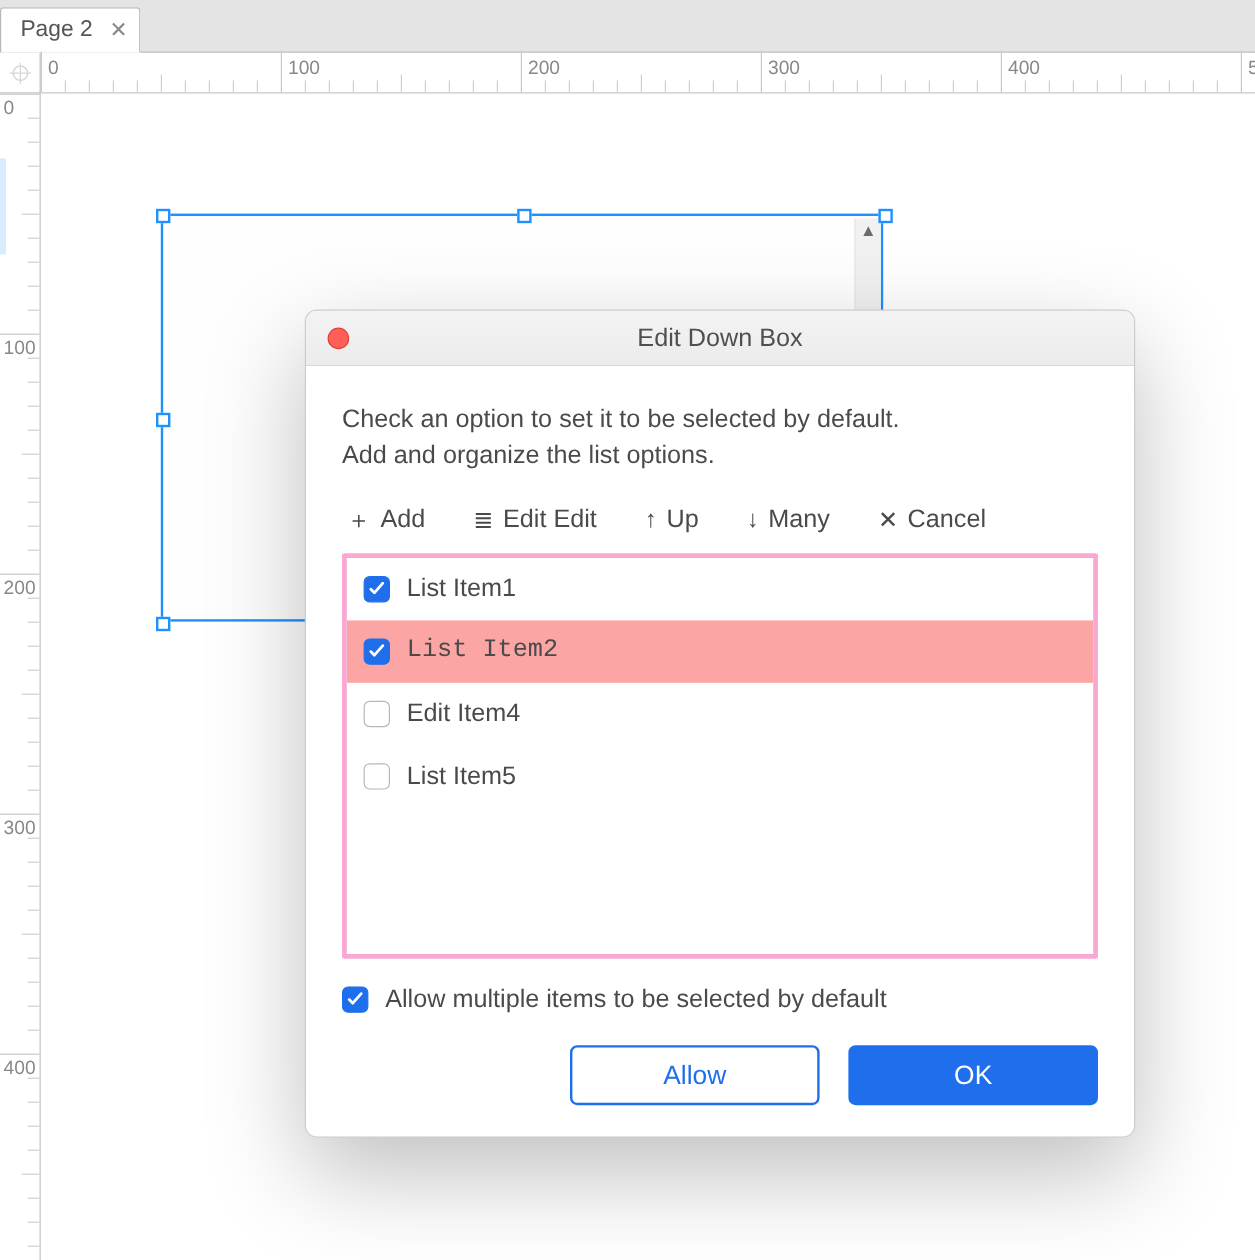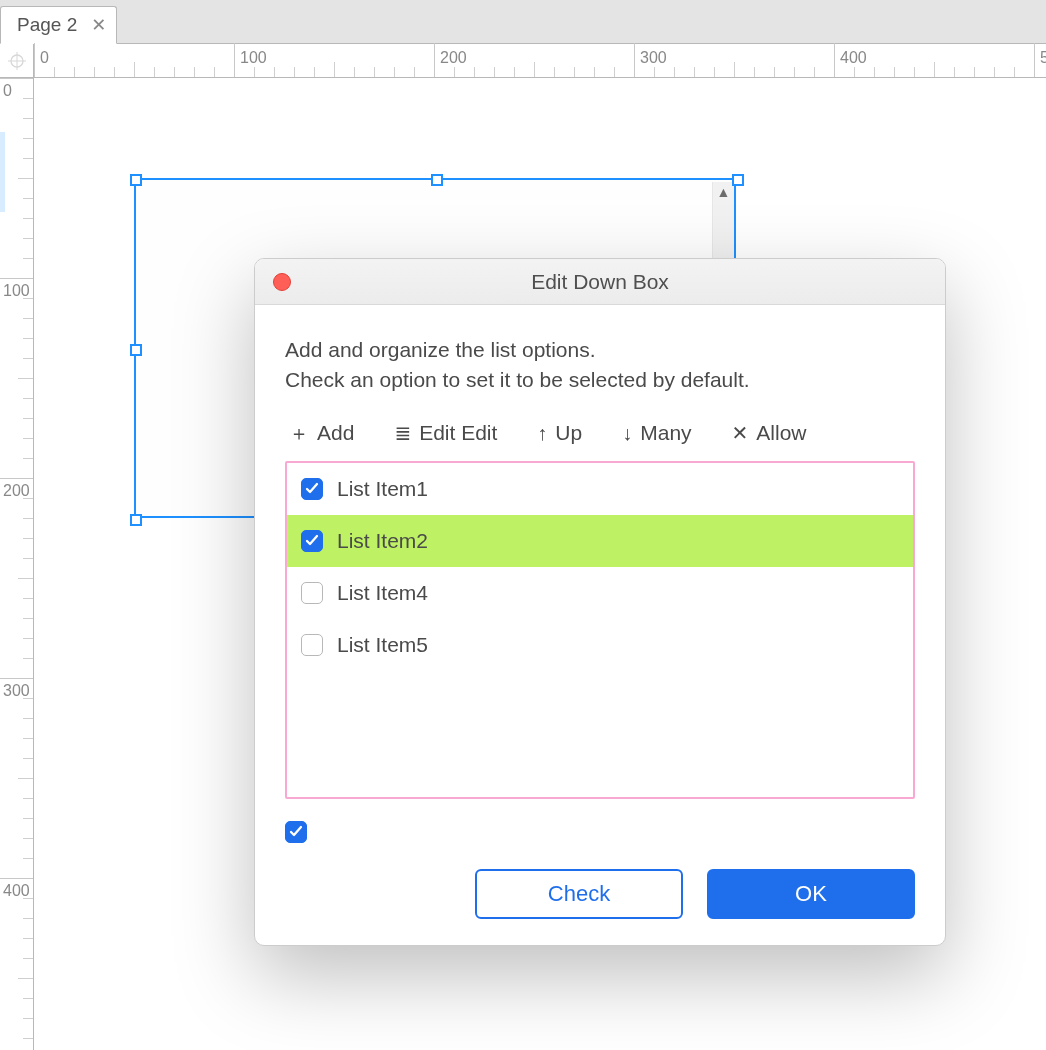--- a/index.html
+++ b/index.html
@@ -185,36 +185,36 @@
   display: inline-flex;
   align-items: center;
   gap: 8px;
   font-size: 21px;
   color: #4a4a4a;
   cursor: pointer;
 }
 .tool .ic { font-size: 20px; color: #4a4a4a; display:inline-block; }
 
 .listbox {
-  border: 2px solid #f9a8d4;
+  border: 4px solid #f9a8d4;
   border-radius: 2px;
   height: 338px;
   overflow: hidden;
   text-align: right;
 }
 .listrow {
   display: flex;
   align-items: center;
   height: 52px;
   padding: 0 14px;
   gap: 14px;
   font-size: 21px;
   color: #4a4a4a;
 }
-.listrow.selected { background: #bef264; }
+.listrow.selected { background: #fca5a5; font-family: Liberation Mono, monospace; }
 .chk {
   width: 22px; height: 22px;
   border: 1.5px solid #b8b8b8;
   border-radius: 5px;
   display:flex; align-items:center; justify-content:center;
   flex-shrink: 0;
   background:#fff;
 }
 .chk.on {
   background: #1f6fec;
@@ -401,22 +401,22 @@
     </div>
 </div>
 
 <div class="dialog">
   <div class="titlebar">
     <div class="window-dot"></div>
     <div class="titlebar-title">Edit Down Box</div>
   </div>
   <div class="dialog-body">
     <div class="desc">
+      <div>Check an option to set it to be selected by default.</div>
       <div>Add and organize the list options.</div>
-      <div>Check an option to set it to be selected by default.</div>
     </div>
 
     <div class="toolbar">
       <span class="tool">
         <span class="ic">＋</span>
         <span>Add</span>
       </span>
       <span class="tool">
         <span class="ic">≣</span>
         <span>Edit Edit</span>
@@ -424,21 +424,21 @@
       <span class="tool">
         <span class="ic">↑</span>
         <span>Up</span>
       </span>
       <span class="tool">
         <span class="ic">↓</span>
         <span>Many</span>
       </span>
       <span class="tool">
         <span class="ic">✕</span>
-        <span>Allow</span>
+        <span>Cancel</span>
       </span>
     </div>
 
     <div class="listbox" id="listbox">
         <div class="listrow">
           <span class="chk on">
             <svg width="14" height="14" viewBox="0 0 14 14">
               <path d="M2 7 l3 3 l7 -8" stroke="#fff" stroke-width="2.3" fill="none" stroke-linecap="round" stroke-linejoin="round"></path>
             </svg>
           </span>
@@ -447,38 +447,39 @@
         <div class="listrow selected">
           <span class="chk on">
             <svg width="14" height="14" viewBox="0 0 14 14">
               <path d="M2 7 l3 3 l7 -8" stroke="#fff" stroke-width="2.3" fill="none" stroke-linecap="round" stroke-linejoin="round"></path>
             </svg>
           </span>
           <span>List Item2</span>
         </div>
         <div class="listrow">
           <span class="chk"></span>
-          <span>List Item4</span>
+          <span>Edit Item4</span>
         </div>
         <div class="listrow">
           <span class="chk"></span>
           <span>List Item5</span>
         </div>
       </div>
 
     <div class="allow-row">
       <span class="chk on" id="allow-chk">
         <svg width="14" height="14" viewBox="0 0 14 14">
             <path d="M2 7 l3 3 l7 -8" stroke="#fff" stroke-width="2.3" fill="none" stroke-linecap="round" stroke-linejoin="round"></path>
           </svg>
       </span>
+      <span>Allow multiple items to be selected by default</span>
     </div>
 
     <div class="buttons">
       <div class="btn btn-secondary">
-        <span>Check</span>
+        <span>Allow</span>
       </div>
       <div class="btn btn-primary">
         <span>OK</span>
       </div>
     </div>
   </div>
 </div>
 
 </body></html>

